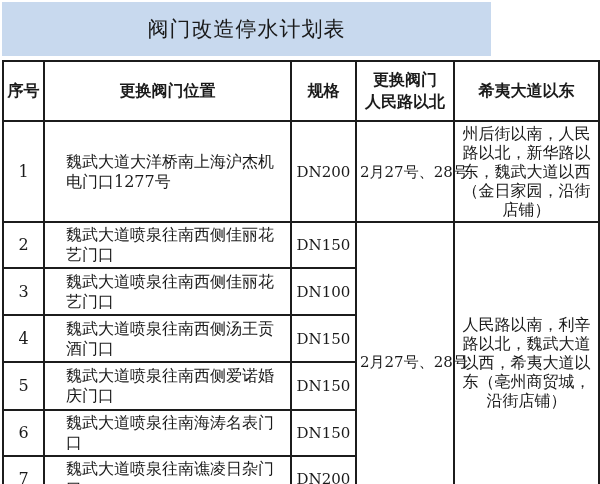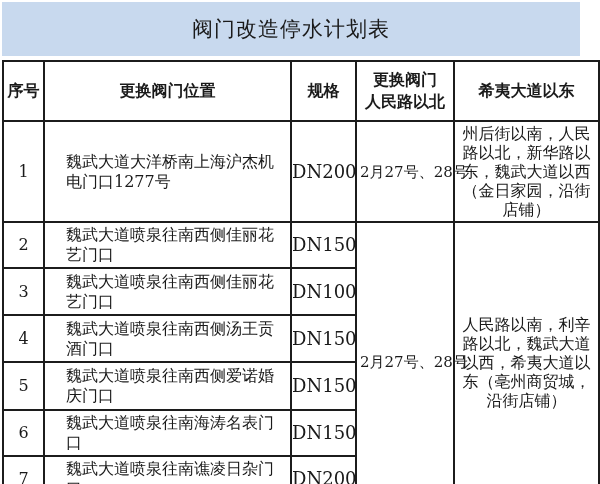--- a/index.html
+++ b/index.html
@@ -9,21 +9,21 @@
     --bg:#ffffff;
   }
   *{margin:0;padding:0;box-sizing:border-box;}
   html,body{width:600px;height:484px;background:var(--bg);overflow:hidden;}
   body{
     font-family:"DejaVu Serif","Liberation Serif",serif;
     color:var(--text);
   }
   .page{padding:2px;width:600px;height:484px;background:var(--bg);}
   .title-bar{
-    width:578px;height:54px;
+    width:489px;height:54px;
     background:var(--title-bg);
     display:flex;align-items:center;justify-content:center;
     font-size:21px;letter-spacing:1px;
     margin-bottom:4px;
   }
   table{
     border-collapse:collapse;
     table-layout:fixed;
     width:596px;
   }
@@ -48,21 +48,21 @@
   tr.header-row{height:60px;}
   tr.row-1{height:97px;}
   tr.row-2{height:45px;}
   tr.row-3{height:47px;}
   tr.row-4{height:47px;}
   tr.row-5{height:48px;}
   tr.row-6{height:42px;}
   tr.row-7{height:42px;}
   td.cell-index{text-align:center;}
   td.cell-location{text-align:left;padding:2px 3px 2px 21px;}
-  td.cell-spec{text-align:center;font-size:18px;}
+  td.cell-spec{text-align:center;font-size:15px;}
   td.cell-time{text-align:center;font-size:15px;white-space:nowrap;padding:3px;}
   td.cell-area{text-align:center;font-size:16px;line-height:19px;padding:2px 3px;}
 </style>
 </head>
 <body>
 
 <div class="page">
 
   <div class="title-bar">阀门改造停水计划表</div>
 

